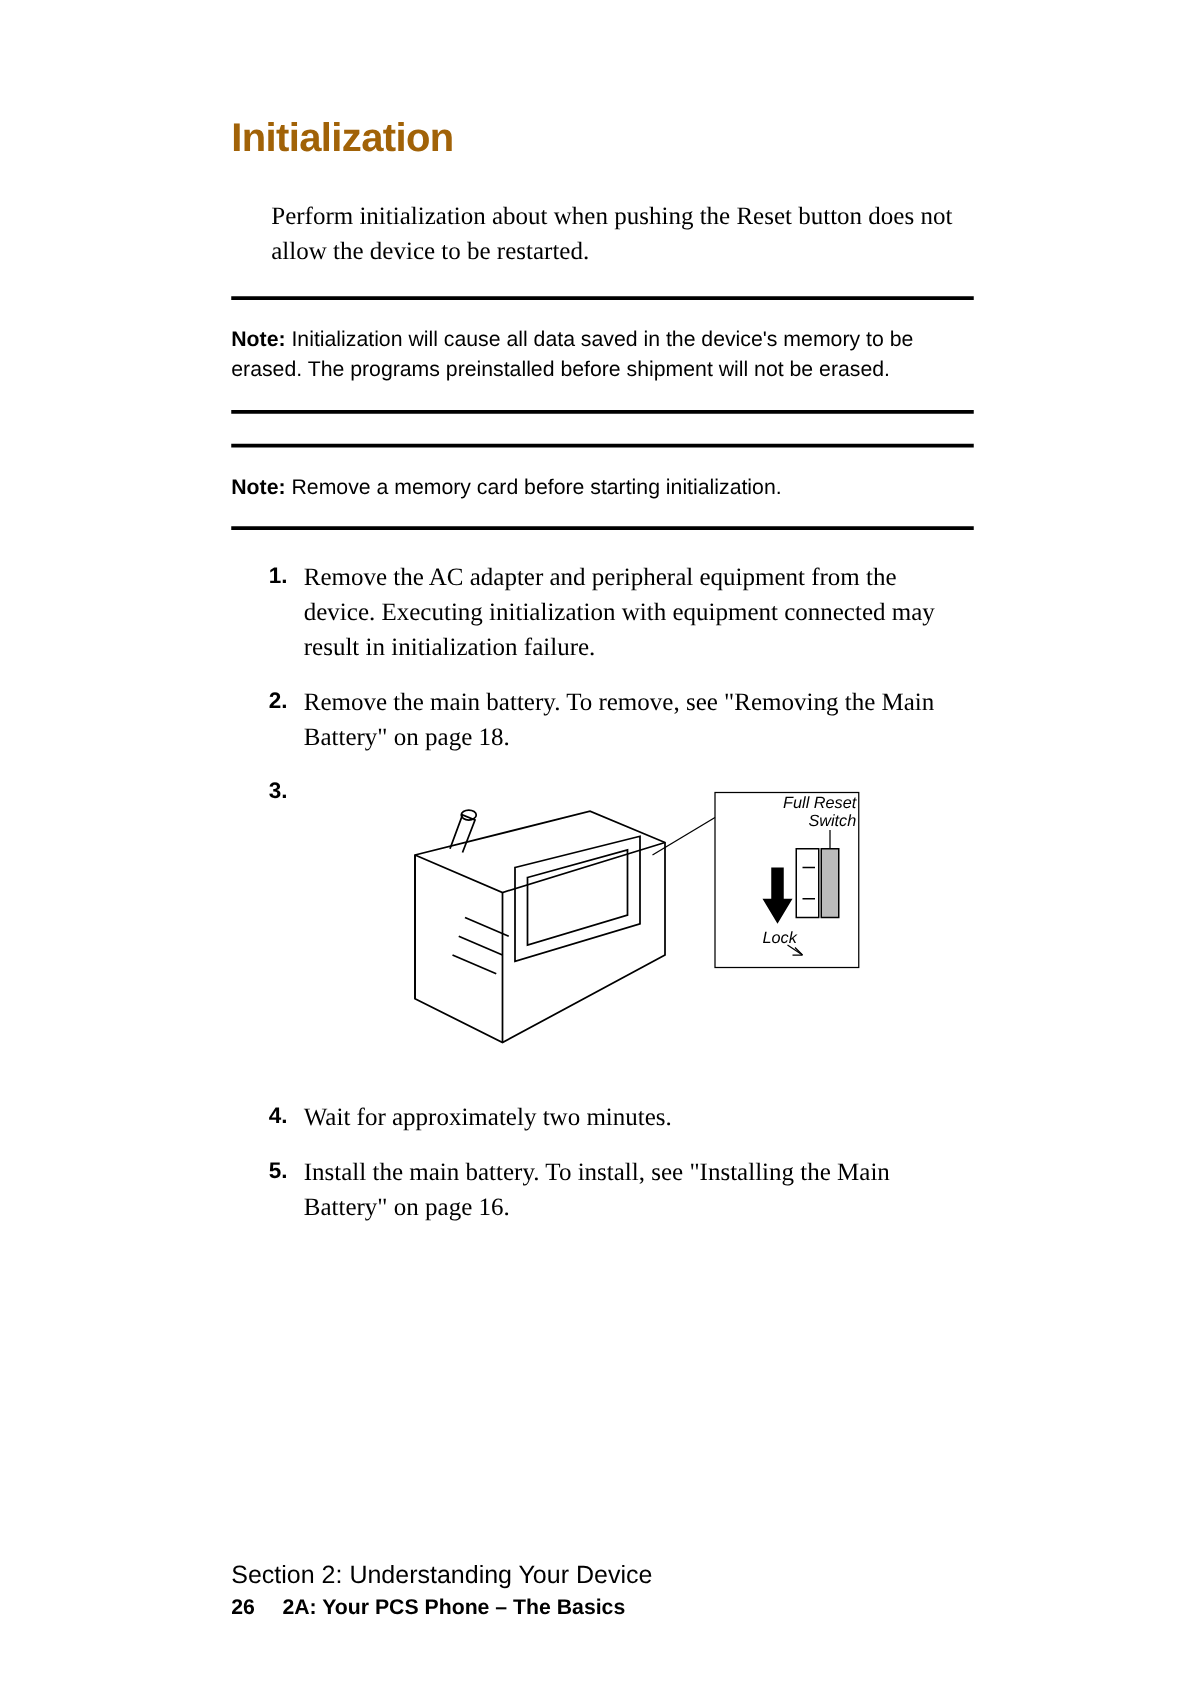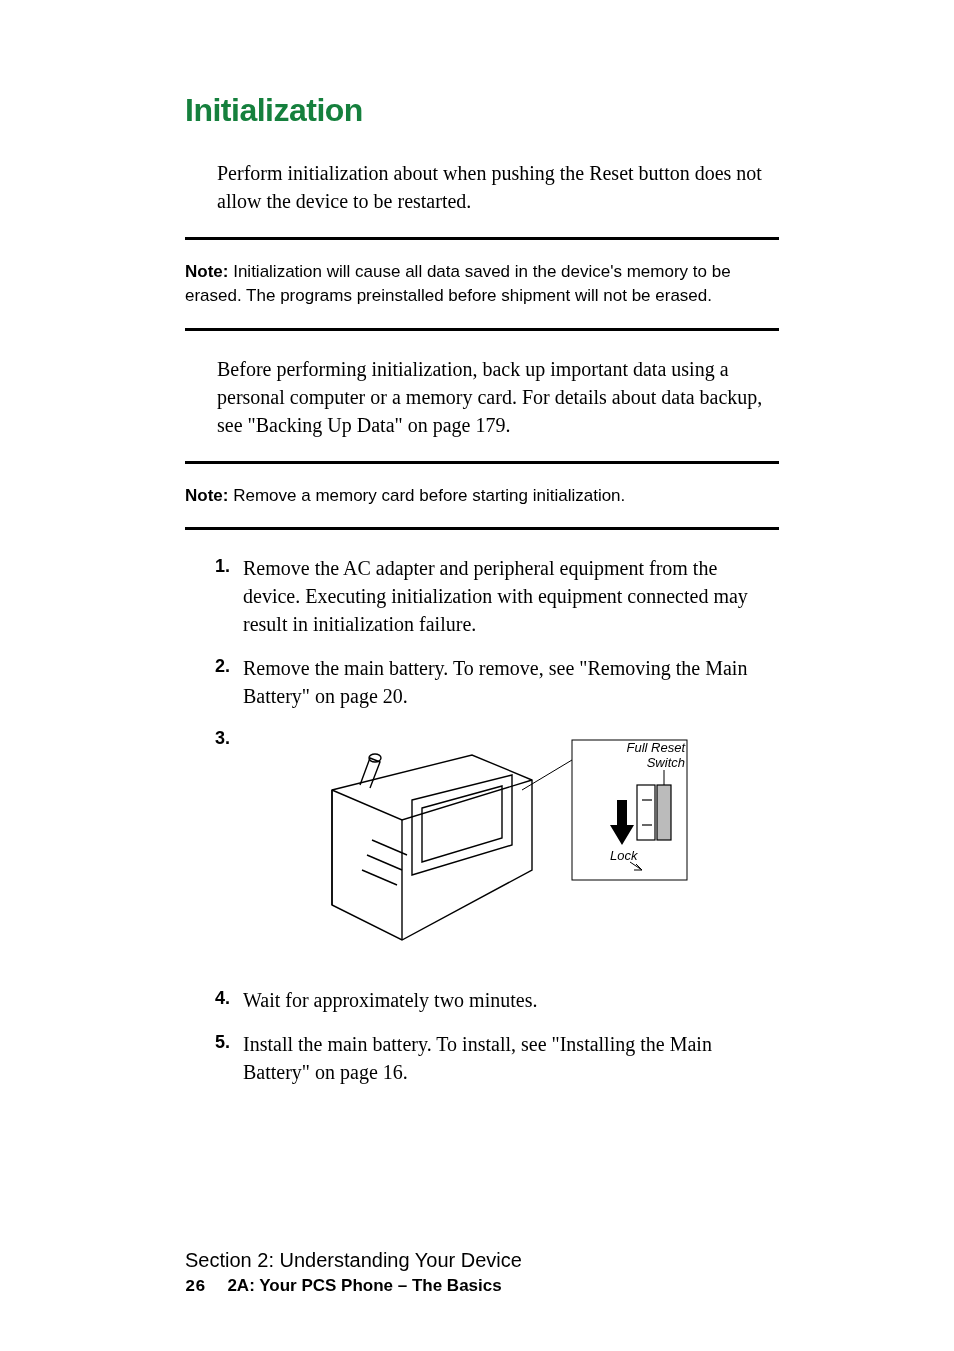--- a/index.html
+++ b/index.html
@@ -12,21 +12,21 @@
   .page {
     width: 954px;
     height: 1351px;
     position: relative;
     box-sizing: border-box;
     padding: 92px 175px 60px 185px;
   }
   .section-title {
     font-family: Arial, Helvetica, sans-serif;
     font-weight: bold;
-    color: #15803d;
+    color: #a16207;
     font-size: 32px;
     margin-bottom: 30px;
     letter-spacing: -0.5px;
   }
   .body-para {
     font-size: 20px;
     line-height: 1.4;
     margin: 0 0 22px 32px;
     font-family: "ITC Garamond", Garamond, Georgia, serif;
   }
@@ -79,50 +79,48 @@
     font-size: 20px;
     margin-bottom: 4px;
   }
   .footer-row {
     font-size: 17px;
     font-weight: bold;
   }
   .footer-pagenum {
     display: inline-block;
     margin-right: 22px;
-    font-family: Liberation Mono, monospace;
   }
 </style>
 </head>
 <body>
 
 <div class="page">
 
   <div class="section-title">Initialization</div>
 
   <p class="body-para">Perform initialization about when pushing the Reset button does not allow the device to be restarted.</p>
 
   <div class="note-block">
     <span class="note-label">Note:</span><span> Initialization will cause all data saved in the device's memory to be erased. The programs preinstalled before shipment will not be erased.</span>
   </div>
 
-  <p class="body-para">Before performing initialization, back up important data using a personal computer or a memory card. For details about data backup, see "Backing Up Data" on page 179.</p>
 
   <div class="note-block">
     <span class="note-label">Note:</span><span> Remove a memory card before starting initialization.</span>
   </div>
 
   <ol class="step-list">
     <li>
       <span class="step-num">1.</span>
       <span>Remove the AC adapter and peripheral equipment from the device. Executing initialization with equipment connected may result in initialization failure.</span>
     </li>
     <li>
       <span class="step-num">2.</span>
-      <span>Remove the main battery. To remove, see "Removing the Main Battery" on page 20.</span>
+      <span>Remove the main battery. To remove, see "Removing the Main Battery" on page 18.</span>
     </li>
     <li>
       <span class="step-num">3.</span>
     </li>
   </ol>
 
   <div class="figure">
     <svg viewBox="0 0 420 230" width="420" height="230">
 
       <g fill="none" stroke="#000" stroke-width="1.4">

